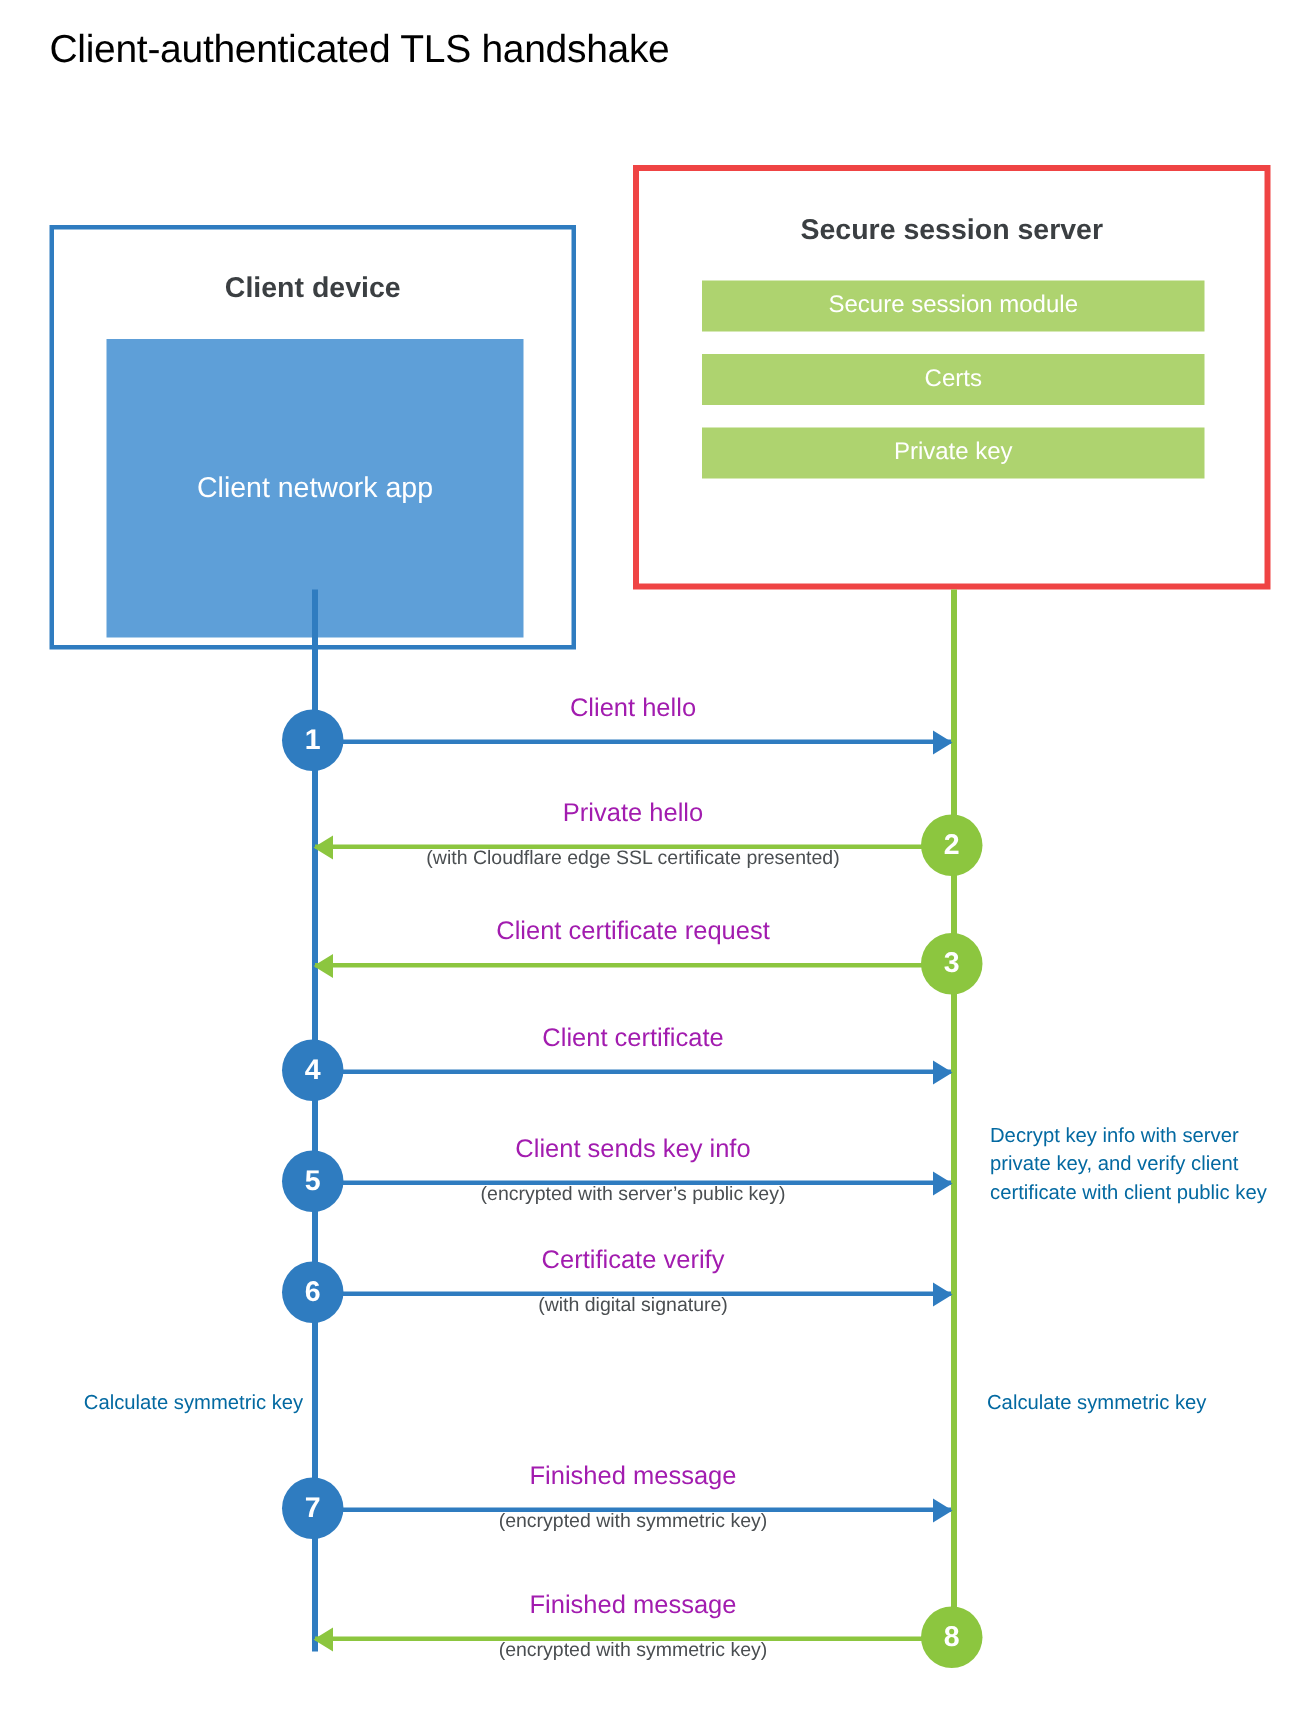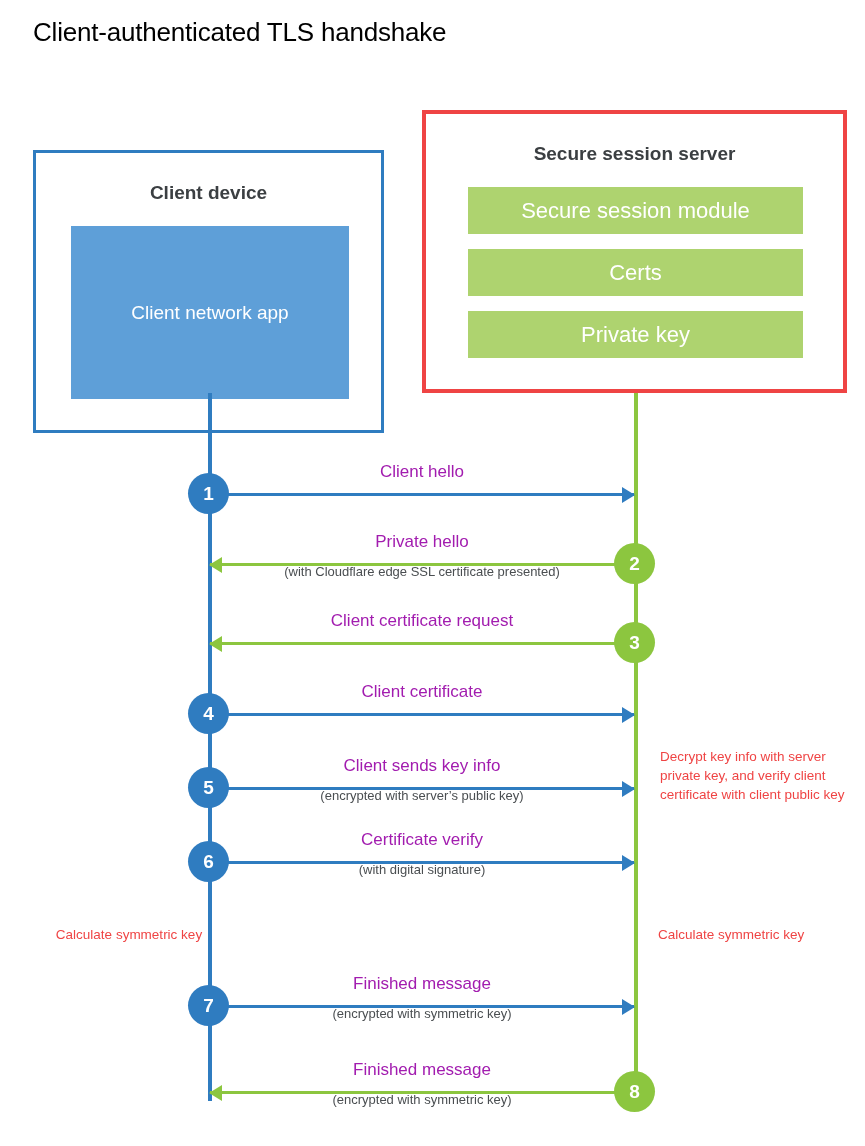--- a/index.html
+++ b/index.html
@@ -61,43 +61,43 @@
     font-size: 19px;
     font-weight: bold;
     color: #3b3f42;
   }
 
   .client-app {
     position: absolute;
     left: 35px;
     top: 73px;
     width: 278px;
-    height: 173px;
+    height: 199px;
     background: #5e9fd8;
     color: #ffffff;
     font-size: 19px;
     line-height: 26px;
     display: flex;
     align-items: center;
     justify-content: center;
     text-align: center;
   }
 
   .module-list {
     position: absolute;
     left: 42px;
     top: 73px;
     width: 335px;
   }
   .module {
-    height: 47px;
+    height: 34px;
     margin-bottom: 15px;
     background: #aed36f;
     color: #ffffff;
-    font-size: 22px;
+    font-size: 16px;
     display: flex;
     align-items: center;
     justify-content: center;
     text-align: center;
   }
 
   
   .lifeline {
     position: absolute;
     width: 4px;
@@ -182,21 +182,21 @@
     font-weight: bold;
   }
   .step-badge.blue { background: #2f7cc0; }
   .step-badge.green { background: #8cc63f; }
 
   
   .side-note {
     position: absolute;
     font-size: 13.5px;
     line-height: 19px;
-    color: #ef4444;
+    color: #0369a1;
   }
   .side-note.left-note {
     left: 40px;
     width: 178px;
     text-align: center;
   }
   .side-note.right-note {
     left: 660px;
     width: 185px;
     text-align: left;

